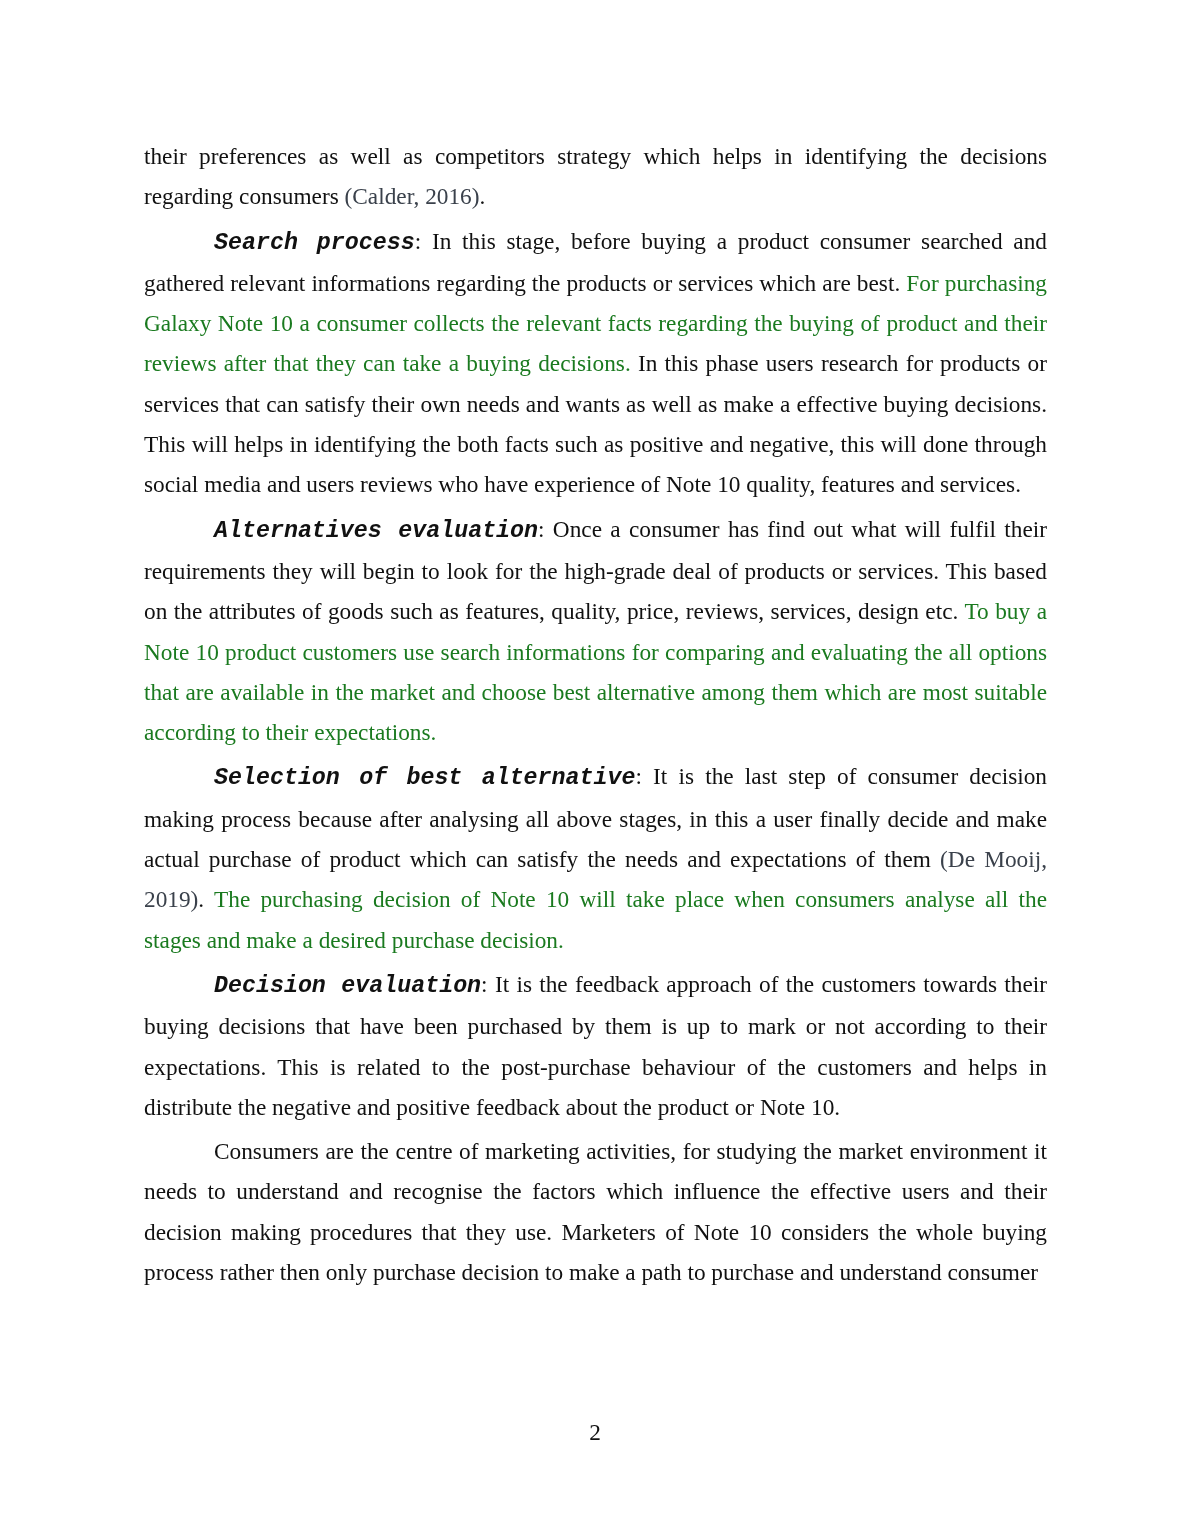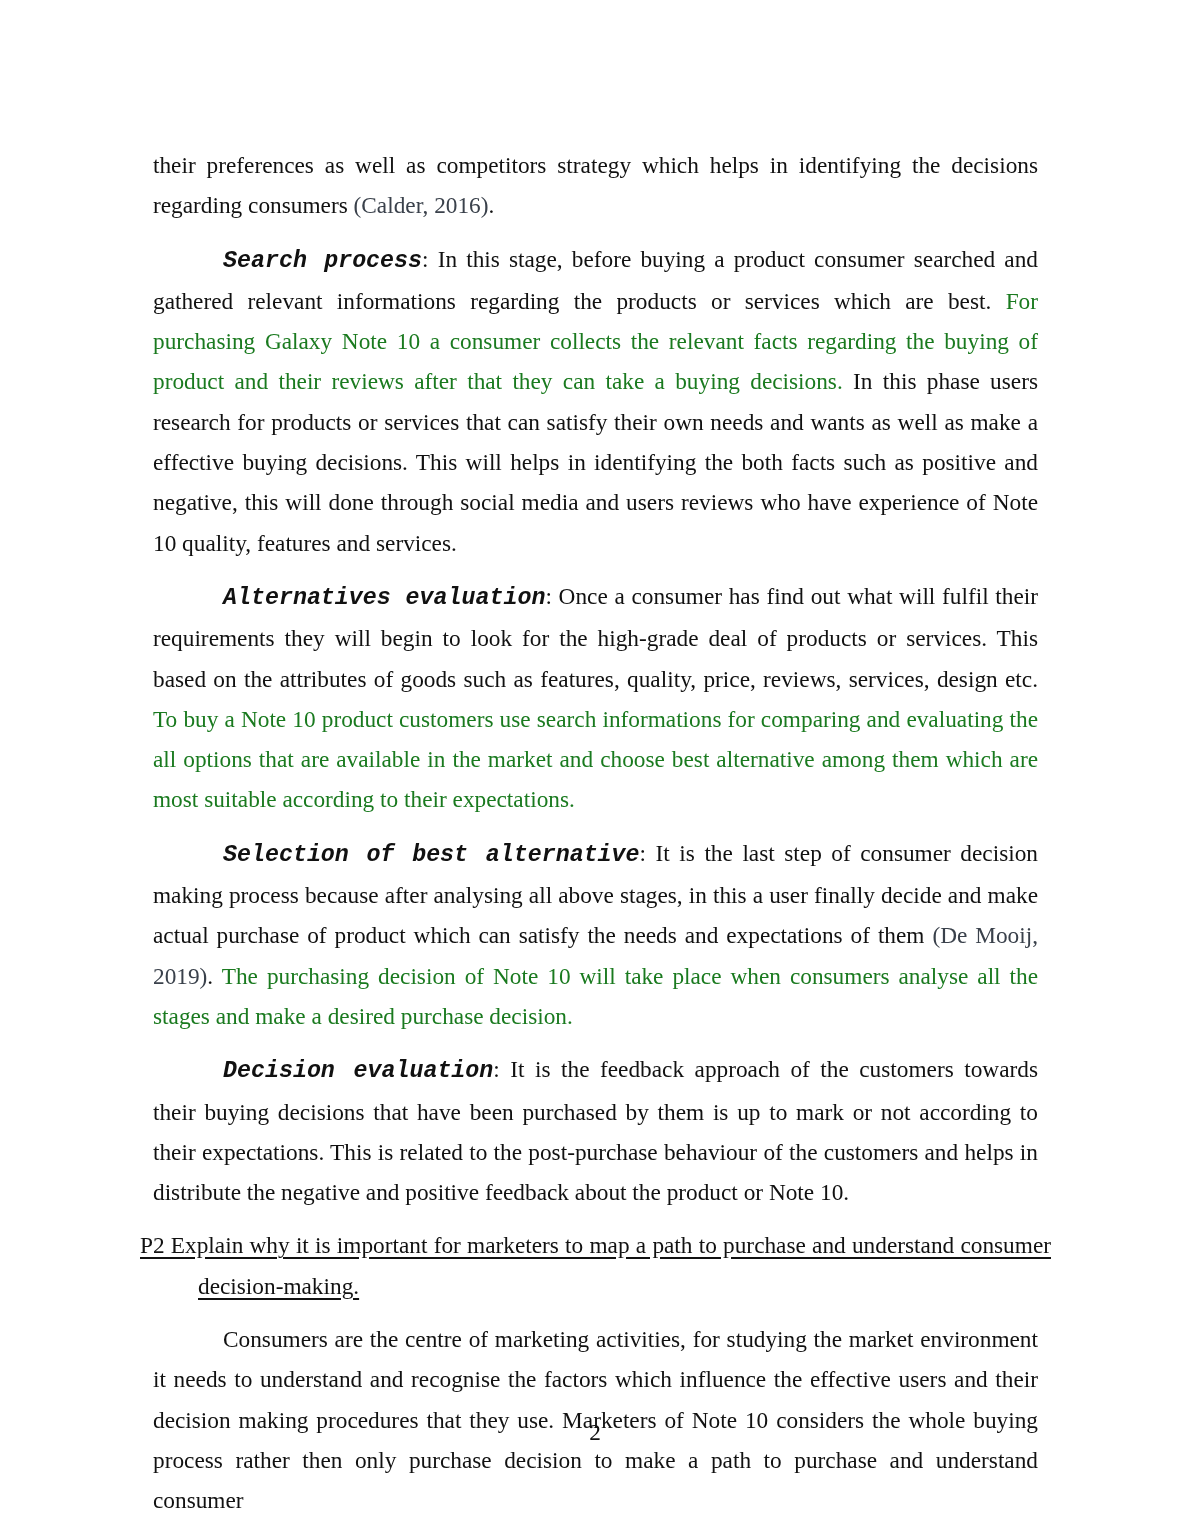--- a/index.html
+++ b/index.html
@@ -19,21 +19,21 @@
   .content {
     position: absolute;
     left: 140px;
     top: 132px;
     width: 911px;
     font-size: 23.3px;
     line-height: 40.3px;
     text-align: justify;
   }
   p.para {
-    margin: 13px;
+    margin: 4px;
     padding: 0;
   }
   p.body {
     text-indent: 70px;
   }
   p.continuation {
     text-indent: 0;
   }
   p.heading {
     margin: 10px 0 7px 0;
@@ -68,17 +68,16 @@
 </head>
 <body>
 
 <div class="page">
   <div class="content">
       <p class="para continuation"><span class="run-normal">their preferences as well as competitors strategy which helps in identifying the decisions regarding consumers </span><span class="run-citation">(Calder, 2016)</span><span class="run-normal">.</span></p>
       <p class="para body"><span class="run-bi">Search process</span><span class="run-normal">: In this stage, before buying a product consumer searched and gathered relevant informations regarding the products or services which are best. </span><span class="run-green">For purchasing Galaxy Note 10 a consumer collects the relevant facts regarding the buying of product and their reviews after that they can take a buying decisions.</span><span class="run-normal"> In this phase users research for products or services that can satisfy their own needs and wants as well as make a effective buying decisions. This will helps in identifying the both facts such as positive and negative, this will done through social media and users reviews who have experience of Note 10 quality, features and services.</span></p>
       <p class="para body"><span class="run-bi">Alternatives evaluation</span><span class="run-normal">: Once a consumer has find out what will fulfil their requirements they will begin to look for the high-grade deal of products or services. This based on the attributes of goods such as features, quality, price, reviews, services, design etc. </span><span class="run-green">To buy a Note 10 product customers use search informations for comparing and evaluating the all options that are available in the market and choose best alternative among them which are most suitable according to their expectations.</span></p>
       <p class="para body"><span class="run-bi">Selection of best alternative</span><span class="run-normal">: It is the last step of consumer decision making process because after analysing all above stages, in this a user finally decide and make actual purchase of product which can satisfy the needs and expectations of them </span><span class="run-citation">(De Mooij, 2019)</span><span class="run-normal">. </span><span class="run-green">The purchasing decision of Note 10 will take place when consumers analyse all the stages and make a desired purchase decision.</span></p>
       <p class="para body"><span class="run-bi">Decision evaluation</span><span class="run-normal">: It is the feedback approach of the customers towards their buying decisions that have been purchased by them is up to mark or not according to their expectations. This is related to the post-purchase behaviour of the customers and helps in distribute the negative and positive feedback about the product or Note 10.</span></p>
-      <p class="para heading"><span class="run-normal">P2 Explain why it is important for marketers to map a path to purchase and understand consumer decision-making.</span></p>
       <p class="para body"><span class="run-normal">Consumers are the centre of marketing activities, for studying the market environment it needs to understand and recognise the factors which influence the effective users and their decision making procedures that they use. Marketers of Note 10 considers the whole buying process rather then only purchase decision to make a path to purchase and understand consumer</span></p>
     </div>
   <div class="pageno">2</div>
 </div>
 
 </body></html>

